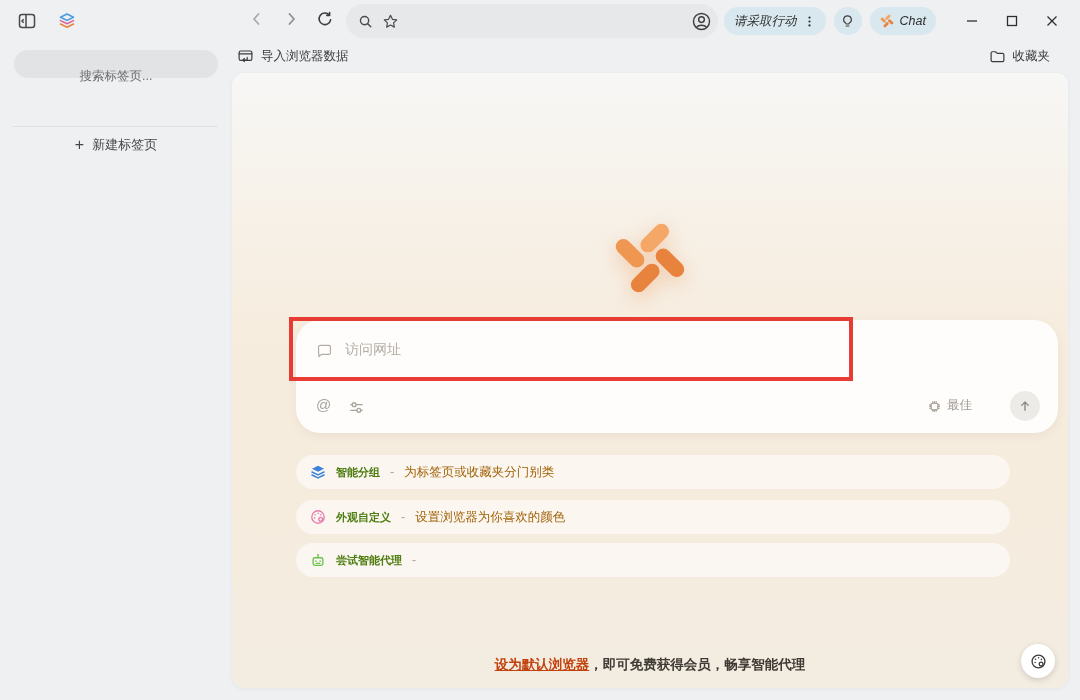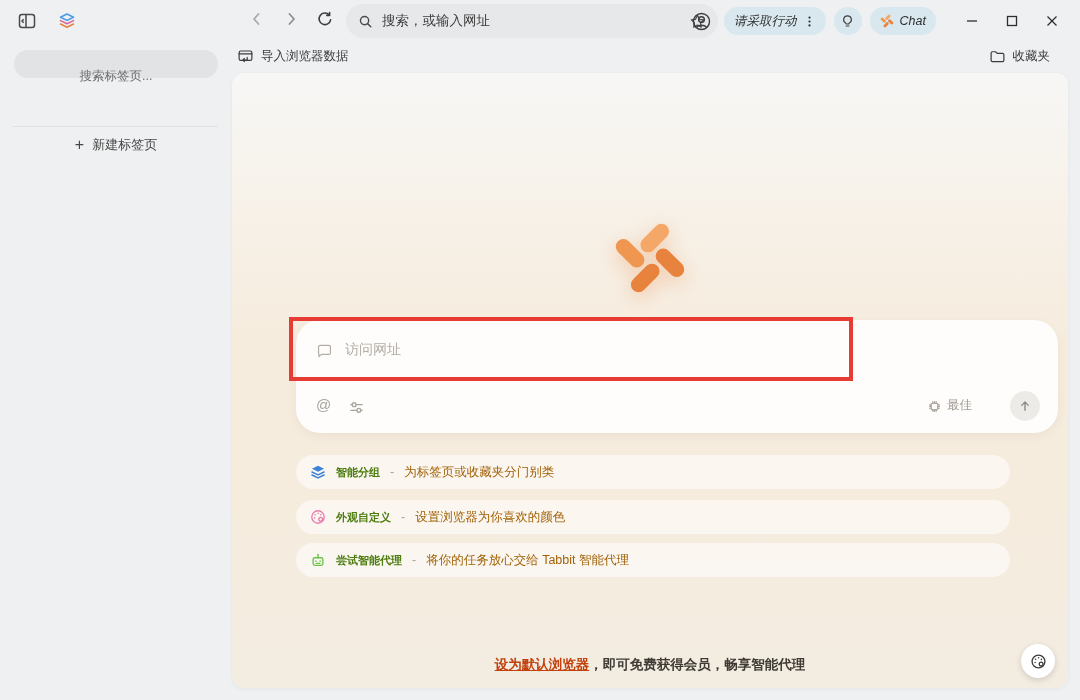--- a/index.html
+++ b/index.html
@@ -111,21 +111,20 @@
     </div>
   </div>
 
   <div class="addressbar">
     <span>
       <svg width="15" height="15" viewBox="0 0 16 16" fill="none" stroke="#4a4a4a" stroke-width="1.5" stroke-linecap="round">
           <circle cx="7" cy="7" r="4.4"></circle>
           <line x1="10.4" y1="10.4" x2="13.6" y2="13.6"></line>
         </svg>
     </span>
-    <span class="ab-text">搜索，或输入网址</span>
     <span>
       <svg width="17" height="17" viewBox="0 0 20 20" fill="none" stroke="#4a4a4a" stroke-width="1.4" stroke-linejoin="round">
         <path d="M10 2.8 L12.3 7.4 L17.3 8.1 L13.6 11.6 L14.5 16.6 L10 14.2 L5.5 16.6 L6.4 11.6 L2.7 8.1 L7.7 7.4 Z"></path>
       </svg>
     </span>
   </div>
 
   <div class="tb-right">
     <div class="tb-icon-btn">
       <svg width="21" height="21" viewBox="0 0 22 22" fill="none" stroke="#3e3e3e" stroke-width="1.5">
@@ -278,21 +277,20 @@
   <svg width="16" height="16" viewBox="0 0 18 18" fill="none" stroke="#6cc24a" stroke-width="1.5" stroke-linecap="round" stroke-linejoin="round">
     <rect x="3.5" y="6.5" width="11" height="8.5" rx="2"></rect>
     <line x1="9" y1="6.5" x2="9" y2="3.8"></line>
     <circle cx="9" cy="3" r="0.9" fill="#6cc24a" stroke="none"></circle>
     <circle cx="6.6" cy="10.3" r="0.9" fill="#6cc24a" stroke="none"></circle>
     <circle cx="11.4" cy="10.3" r="0.9" fill="#6cc24a" stroke="none"></circle>
     <path d="M7 12.8 h4"></path>
   </svg>
   <span class="f-title">尝试智能代理</span>
   <span class="f-sep">-</span>
-  <span class="f-desc">将你的任务放心交给 Tabbit 智能代理</span>
 </div>
 
 <div class="footer-line">
   <a>设为默认浏览器</a><span class="rest">，即可免费获得会员，畅享智能代理</span>
 </div>
 
 <div class="fab">
   <svg width="17" height="17" viewBox="0 0 18 18" fill="none" stroke="#3c3c3c" stroke-width="1.4">
     <circle cx="9" cy="9" r="6.8"></circle>
     <circle cx="11.8" cy="11.6" r="2" fill="#ffffff"></circle>

